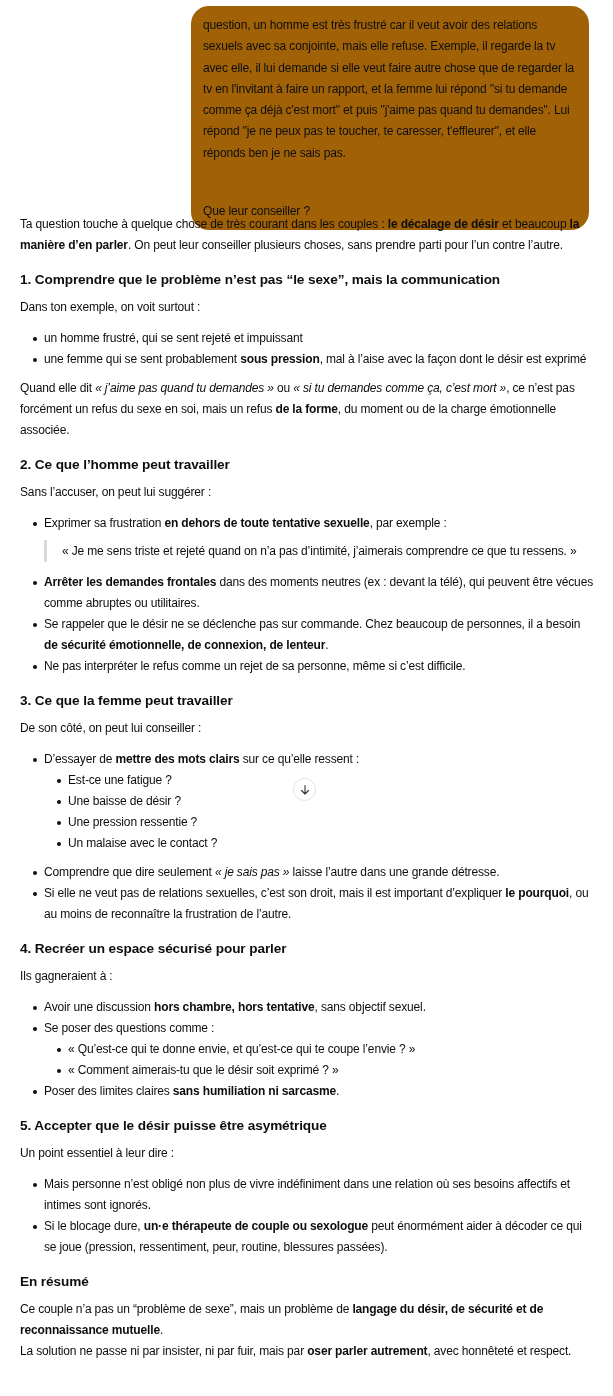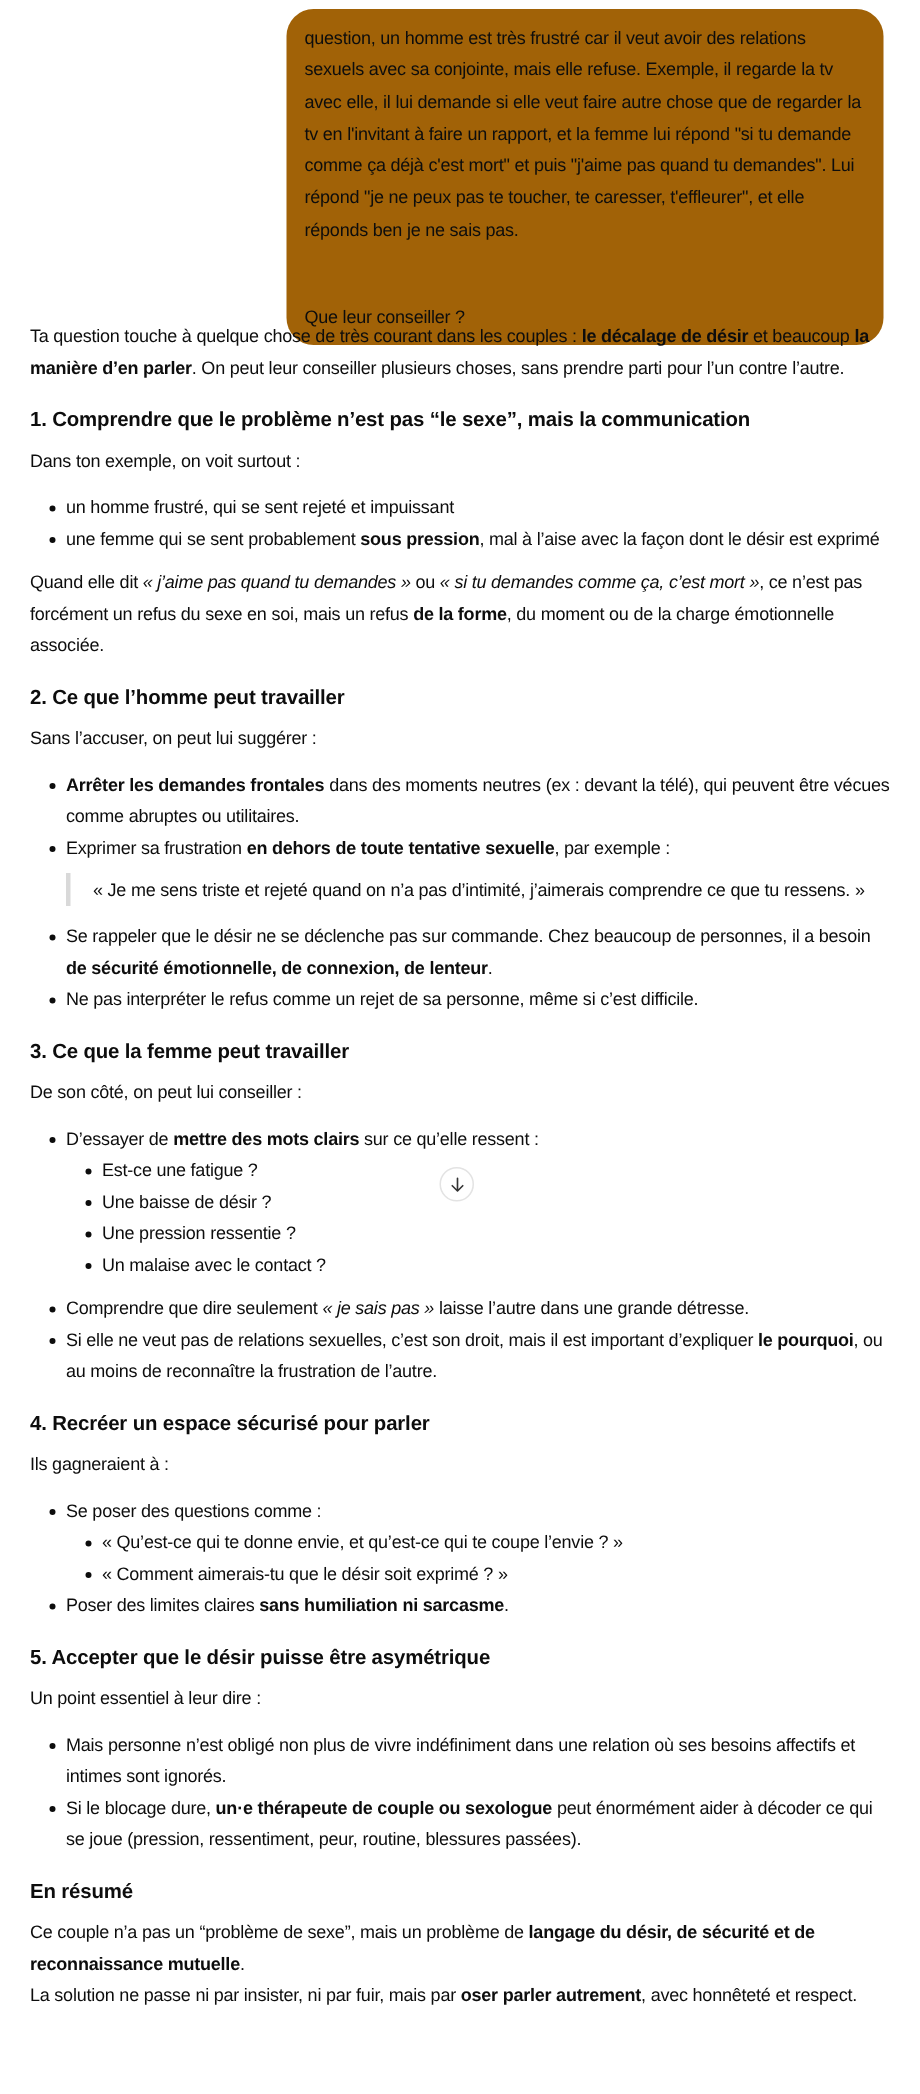--- a/index.html
+++ b/index.html
@@ -68,24 +68,24 @@
   <p>Dans ton exemple, on voit surtout :</p>
   <ul>
     <li><span>un homme frustré, qui se sent rejeté et impuissant</span></li>
     <li><span>une femme qui se sent probablement </span><b>sous pression</b><span>, mal à l’aise avec la façon dont le désir est exprimé</span></li>
   </ul>
   <p><span>Quand elle dit </span><i>« j’aime pas quand tu demandes »</i><span> ou </span><i>« si tu demandes comme ça, c’est mort »</i><span>, ce n’est pas forcément un refus du sexe en soi, mais un refus </span><b>de la forme</b><span>, du moment ou de la charge émotionnelle associée.</span></p>
 
   <h3>2. Ce que l’homme peut travailler</h3>
   <p>Sans l’accuser, on peut lui suggérer :</p>
   <ul>
-    <li><b>Arrêter les demandes frontales</b><span> dans des moments neutres (ex : devant la télé), qui peuvent être vécues comme abruptes ou utilitaires.</span></li>
     <li><span>Exprimer sa frustration </span><b>en dehors de toute tentative sexuelle</b><span>, par exemple :</span>
       <div class="quote">« Je me sens triste et rejeté quand on n’a pas d’intimité, j’aimerais comprendre ce que tu ressens. »</div>
     </li>
+    <li><b>Arrêter les demandes frontales</b><span> dans des moments neutres (ex : devant la télé), qui peuvent être vécues comme abruptes ou utilitaires.</span></li>
     <li><span>Se rappeler que le désir ne se déclenche pas sur commande. Chez beaucoup de personnes, il a besoin </span><b>de sécurité émotionnelle, de connexion, de lenteur</b><span>.</span></li>
     <li><span>Ne pas interpréter le refus comme un rejet de sa personne, même si c’est difficile.</span></li>
   </ul>
 
   <h3>3. Ce que la femme peut travailler</h3>
   <p>De son côté, on peut lui conseiller :</p>
   <ul>
     <li><span>D’essayer de </span><b>mettre des mots clairs</b><span> sur ce qu’elle ressent :</span>
       <ul>
         <li>Est-ce une fatigue ?</li>
@@ -94,20 +94,21 @@
         <li>Un malaise avec le contact ?</li>
       </ul>
     </li>
     <li><span>Comprendre que dire seulement </span><i>« je sais pas »</i><span> laisse l’autre dans une grande détresse.</span></li>
     <li><span>Si elle ne veut pas de relations sexuelles, c’est son droit, mais il est important d’expliquer </span><b>le pourquoi</b><span>, ou au moins de reconnaître la frustration de l’autre.</span></li>
   </ul>
 
   <h3>4. Recréer un espace sécurisé pour parler</h3>
   <p>Ils gagneraient à :</p>
   <ul>
+    <li><span>Avoir une discussion </span><b>hors chambre, hors tentative</b><span>, sans objectif sexuel.</span></li>
     <li><span>Se poser des questions comme :</span>
       <ul style="margin-bottom:0">
         <li>« Qu’est-ce qui te donne envie, et qu’est-ce qui te coupe l’envie ? »</li>
         <li>« Comment aimerais-tu que le désir soit exprimé ? »</li>
       </ul>
     </li>
     <li><span>Poser des limites claires </span><b>sans humiliation ni sarcasme</b><span>.</span></li>
   </ul>
 
   <h3>5. Accepter que le désir puisse être asymétrique</h3>

